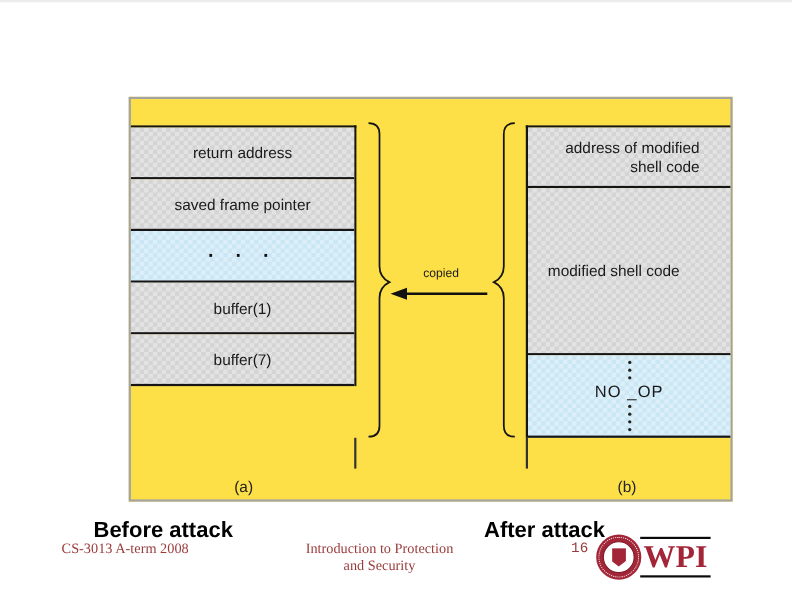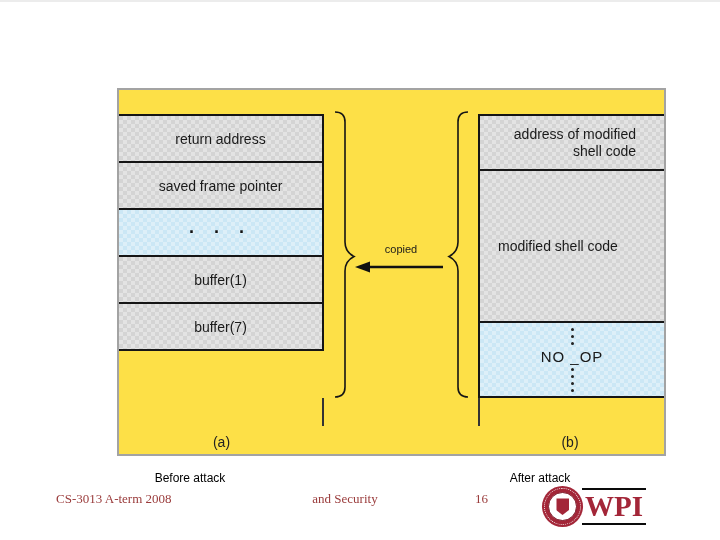--- a/index.html
+++ b/index.html
@@ -58,28 +58,28 @@
   .ext-line{position:absolute;width:2px;height:28px;top:308px;background:#333;}
   .ext-line.left{left:203px;}
   .ext-line.right{left:359px;}
   
   .braces{position:absolute;left:210px;top:20px;width:150px;height:300px;}
   .copied-label{
     position:absolute;left:250px;top:153px;width:64px;text-align:center;
     font-size:11px;color:#1a1a1a;
   }
   
-  .attack-cap{position:absolute;top:469px;font-size:12px;font-weight:normal;color:#000;text-align:center;}
+  .attack-cap{position:absolute;top:469px;font-size:20px;font-weight:bold;color:#000;text-align:left;}
   .attack-cap.before{left:85px;width:210px;}
   .attack-cap.after{left:440px;width:200px;}
   
   .footer-text{font-family:"Liberation Serif",serif;font-size:13px;color:#9a3b3b;}
   .f-course{position:absolute;left:56px;top:489px;text-align:right;}
   .f-center{position:absolute;left:245px;top:489px;width:200px;text-align:center;line-height:15px;}
-  .f-page{position:absolute;left:475px;top:489px;width:40px;text-align:left;}
+  .f-page{position:absolute;left:507px;top:489px;width:40px;text-align:center;font-family:Liberation Mono, monospace;}
   
   .wpi-logo{position:absolute;left:542px;top:482px;width:112px;height:46px;}
   .wpi-text{
     position:absolute;left:40px;top:4px;
     font-family:Liberation Serif, serif;font-weight:bold;font-size:29px;line-height:33px;
     color:#a32638;border-top:2px solid #0a0a0a;border-bottom:2px solid #0a0a0a;padding:0 3px;
   }
   .seal{position:absolute;left:0;top:2px;width:41px;height:41px;border-radius:50%;background:#a32638;z-index:2;}
   .seal-ring{position:absolute;inset:2px;border:1px dotted rgba(255,255,255,.9);border-radius:50%;}
   .seal-inner{position:absolute;inset:6px;background:#fff;border-radius:50%;border:1px solid #7e1c2b;}
@@ -145,20 +145,21 @@
     </svg>
     <div class="copied-label">copied</div>
 
   </div>
 
   <div class="attack-cap before">Before attack</div>
   <div class="attack-cap after">After attack</div>
 
   <div class="footer-text f-course">CS-3013 A-term 2008</div>
   <div class="footer-text f-center">
+    <div>Introduction to Protection</div>
     <div>and Security</div>
   </div>
   <div class="footer-text f-page">16</div>
 
   <div class="wpi-logo">
     <div class="wpi-text">WPI</div>
     <div class="seal">
       <div class="seal-ring"></div>
       <div class="seal-inner">
         <div class="seal-glyph"></div>

